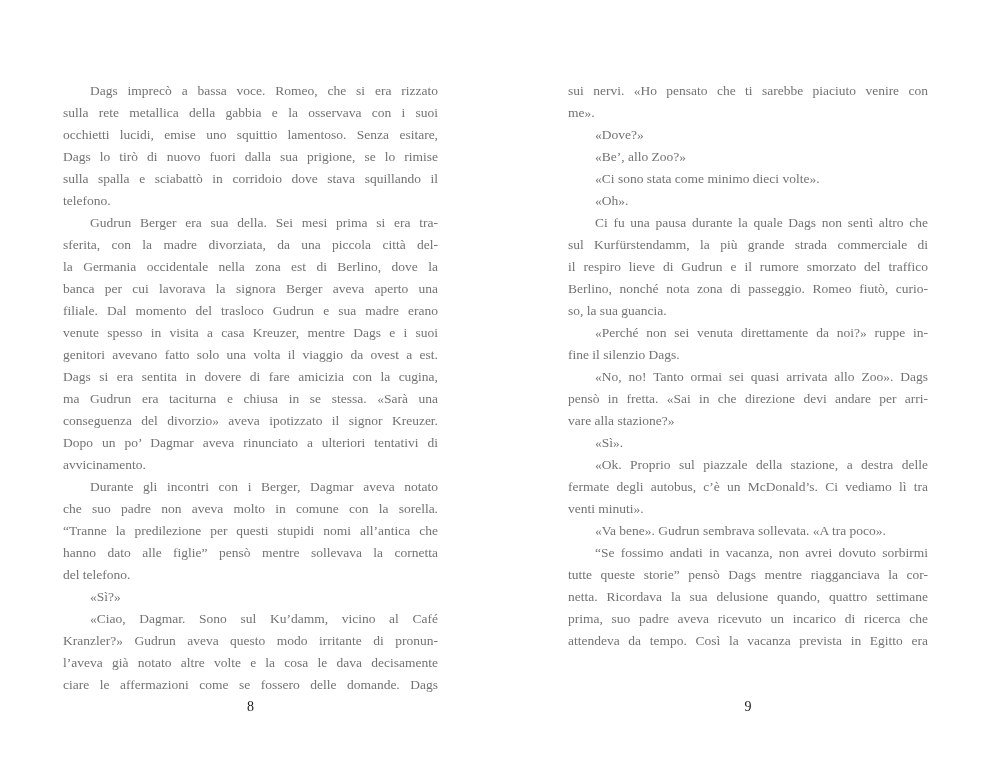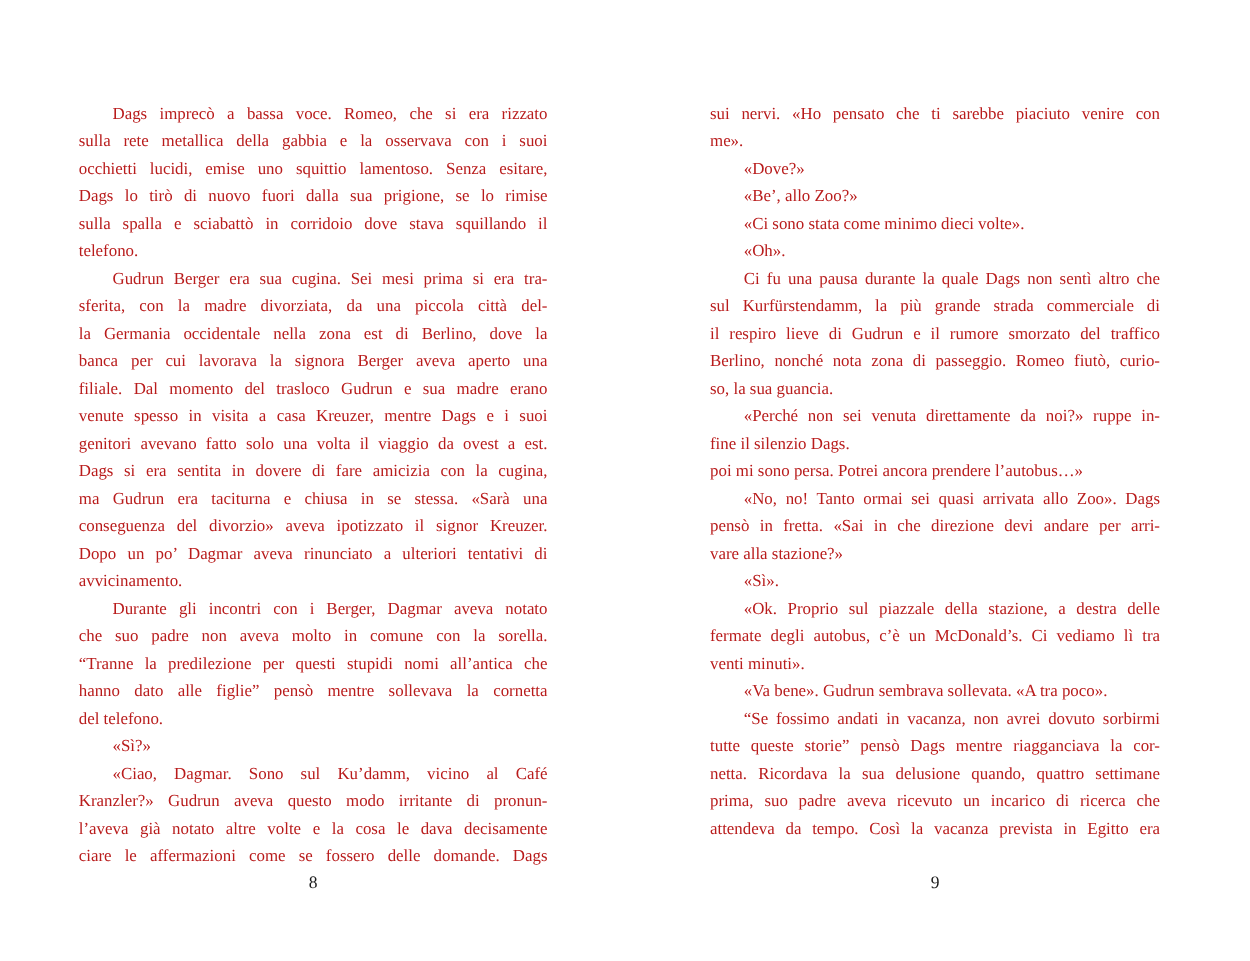--- a/index.html
+++ b/index.html
@@ -18,21 +18,21 @@
   .spread {
     position: absolute;
     inset: 0;
     background: #ffffff;
   }
   .page-text {
     position: absolute;
     top: 80px;
     font-size: 13.5px;
     line-height: 22px;
-    color: #b91c1c;
+    color: #737373;
     text-rendering: optimizeLegibility;
   }
   #left-text {
     left: 63px;
     width: 375px;
   }
   #right-text {
     left: 568px;
     width: 360px;
   }
@@ -63,21 +63,21 @@
   <div class="page-text" id="left-text">
       <div class="para">
         <div class="line first">Dags imprecò a bassa voce. Romeo, che si era rizzato</div>
         <div class="line">sulla rete metallica della gabbia e la osservava con i suoi</div>
         <div class="line">occhietti lucidi, emise uno squittio lamentoso. Senza esitare,</div>
         <div class="line">Dags lo tirò di nuovo fuori dalla sua prigione, se lo rimise</div>
         <div class="line">sulla spalla e sciabattò in corridoio dove stava squillando il</div>
         <div class="line last">telefono.</div>
       </div>
       <div class="para">
-        <div class="line first">Gudrun Berger era sua cugina. Sei mesi prima si era tra-</div>
+        <div class="line first">Gudrun Berger era sua della. Sei mesi prima si era tra-</div>
         <div class="line">sferita, con la madre divorziata, da una piccola città del-</div>
         <div class="line">la Germania occidentale nella zona est di Berlino, dove la</div>
         <div class="line">banca per cui lavorava la signora Berger aveva aperto una</div>
         <div class="line">filiale. Dal momento del trasloco Gudrun e sua madre erano</div>
         <div class="line">venute spesso in visita a casa Kreuzer, mentre Dags e i suoi</div>
         <div class="line">genitori avevano fatto solo una volta il viaggio da ovest a est.</div>
         <div class="line">Dags si era sentita in dovere di fare amicizia con la cugina,</div>
         <div class="line">ma Gudrun era taciturna e chiusa in se stessa. «Sarà una</div>
         <div class="line">conseguenza del divorzio» aveva ipotizzato il signor Kreuzer.</div>
         <div class="line">Dopo un po’ Dagmar aveva rinunciato a ulteriori tentativi di</div>
@@ -122,21 +122,20 @@
         <div class="line">sul Kurfürstendamm, la più grande strada commerciale di</div>
         <div class="line">il respiro lieve di Gudrun e il rumore smorzato del traffico</div>
         <div class="line">Berlino, nonché nota zona di passeggio. Romeo fiutò, curio-</div>
         <div class="line last">so, la sua guancia.</div>
       </div>
       <div class="para">
         <div class="line first">«Perché non sei venuta direttamente da noi?» ruppe in-</div>
         <div class="line last">fine il silenzio Dags.</div>
       </div>
       <div class="para">
-        <div class="line last">poi mi sono persa. Potrei ancora prendere l’autobus…»</div>
       </div>
       <div class="para">
         <div class="line first">«No, no! Tanto ormai sei quasi arrivata allo Zoo». Dags</div>
         <div class="line">pensò in fretta. «Sai in che direzione devi andare per arri-</div>
         <div class="line last">vare alla stazione?»</div>
       </div>
       <div class="para">
         <div class="line first last">«Sì».</div>
       </div>
       <div class="para">

